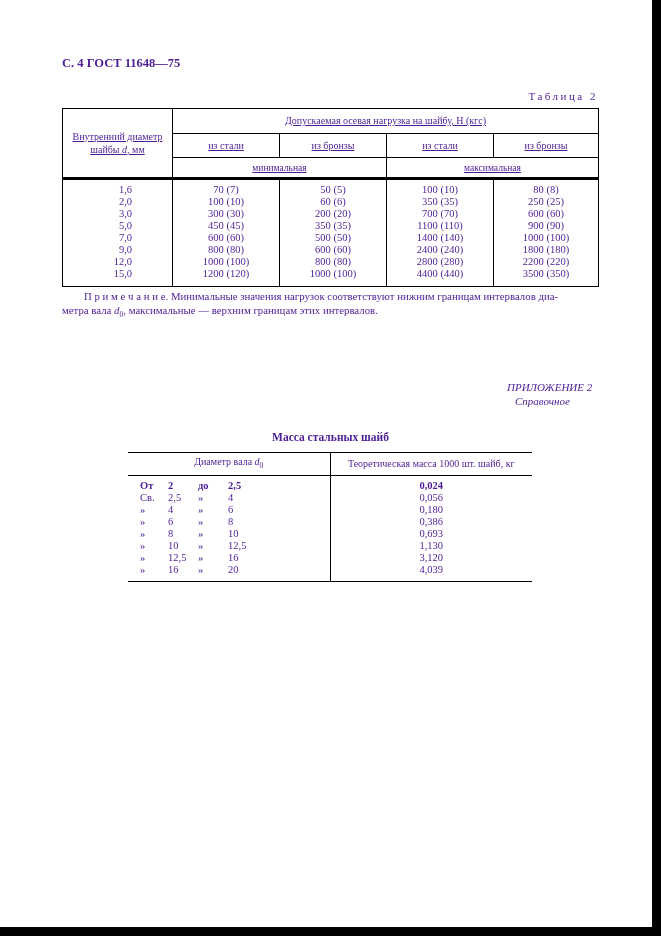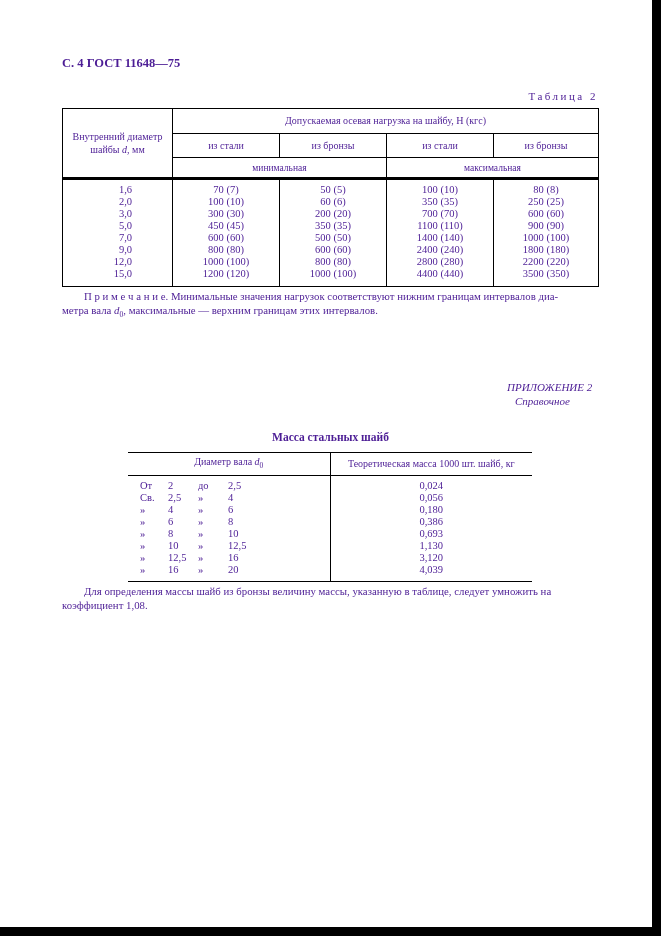--- a/index.html
+++ b/index.html
@@ -7,21 +7,21 @@
     position:relative;width:661px;height:936px;background:#fff;color:#4c1d95;
     font-family:"Liberation Serif","DejaVu Serif",serif;overflow:hidden;
   }
   .doc-header{position:absolute;left:62px;top:56px;font-size:12.5px;font-weight:bold;white-space:nowrap;}
   .table-label{position:absolute;right:63px;top:90px;font-size:11px;letter-spacing:2.5px;white-space:nowrap;}
 
   table{border-collapse:collapse;}
   
   .t1{position:absolute;left:62px;top:108px;width:537px;table-layout:fixed;
       font-size:10.5px;line-height:12px;border:1px solid #000;}
-  .t1 th{font-weight:normal;font-size:10px;border:1px solid #000;text-align:center;vertical-align:middle;padding:0 2px;}
+  .t1 th{font-weight:normal;font-size:10px;border:1px solid #000;text-align:center;vertical-align:middle;padding:0 2px;text-decoration:underline;}
   .t1 .loadhead{height:24px;}
   .t1 tr.mat th{height:23px;}
   .t1 tr.grp th{height:19px;font-size:9.5px;border-bottom:3px solid #000;}
   .t1 .c1head{border-bottom:3px solid #000;line-height:13px;}
   .t1 tbody td{border-left:1px solid #000;border-right:1px solid #000;
       text-align:center;height:12px;padding:0 8px;}
   .t1 tbody td.dia{text-align:right;padding-right:40px;}
   .t1 tbody tr:first-child td{padding-top:4px;}
   .t1 tbody tr:last-child td{padding-bottom:6px;}
 
@@ -43,21 +43,21 @@
       font-size:10.5px;line-height:12px;border-top:1px solid #000;border-bottom:1px solid #000;}
   .t2 thead th{font-weight:normal;font-size:10px;height:20px;border-bottom:1px solid #000;
       vertical-align:middle;}
   .t2 thead th.mh{border-left:1px solid #000;}
   .t2 tbody td{height:12px;text-align:left;padding:0;}
   .t2 tbody td.m1{padding-left:12px;}
   .t2 tbody td.n1{padding-left:2px;}
   .t2 tbody td.m2{padding-left:2px;}
   .t2 tbody td.n2{padding-left:6px;}
   .t2 tbody td.mass{border-left:1px solid #000;text-align:center;}
-  .t2 tbody tr:first-child td{padding-top:4px;}
+  .t2 tbody tr:first-child td{padding-top:4px;font-weight:bold;}
   .t2 tbody tr:last-child td{padding-bottom:5px;}
 
   
   .footer-para{position:absolute;left:62px;top:584px;width:537px;font-size:10.8px;line-height:14px;}
   .footer-para .fp1{text-indent:22px;white-space:nowrap;}
 
   
   .edge-right{position:absolute;top:0;right:0;width:9px;height:936px;background:#000;}
   .edge-bottom{position:absolute;left:0;bottom:0;width:661px;height:9px;background:#000;}
 </style>
@@ -236,21 +236,17 @@
         <tr>
           <td class="m1">»</td>
           <td class="n1">16</td>
           <td class="m2">»</td>
           <td class="n2">20</td>
           <td class="mass">4,039</td>
         </tr>
       </tbody>
   </table>
 
-  <div class="footer-para">
-    <div class="fp1">Для определения массы шайб из бронзы величину массы, указанную в таблице, следует умножить на</div>
-    <div class="fp2">коэффициент 1,08.</div>
-  </div>
 
   <div class="edge-right"></div>
   <div class="edge-bottom"></div>
 
 </div>
 
 </body></html>

